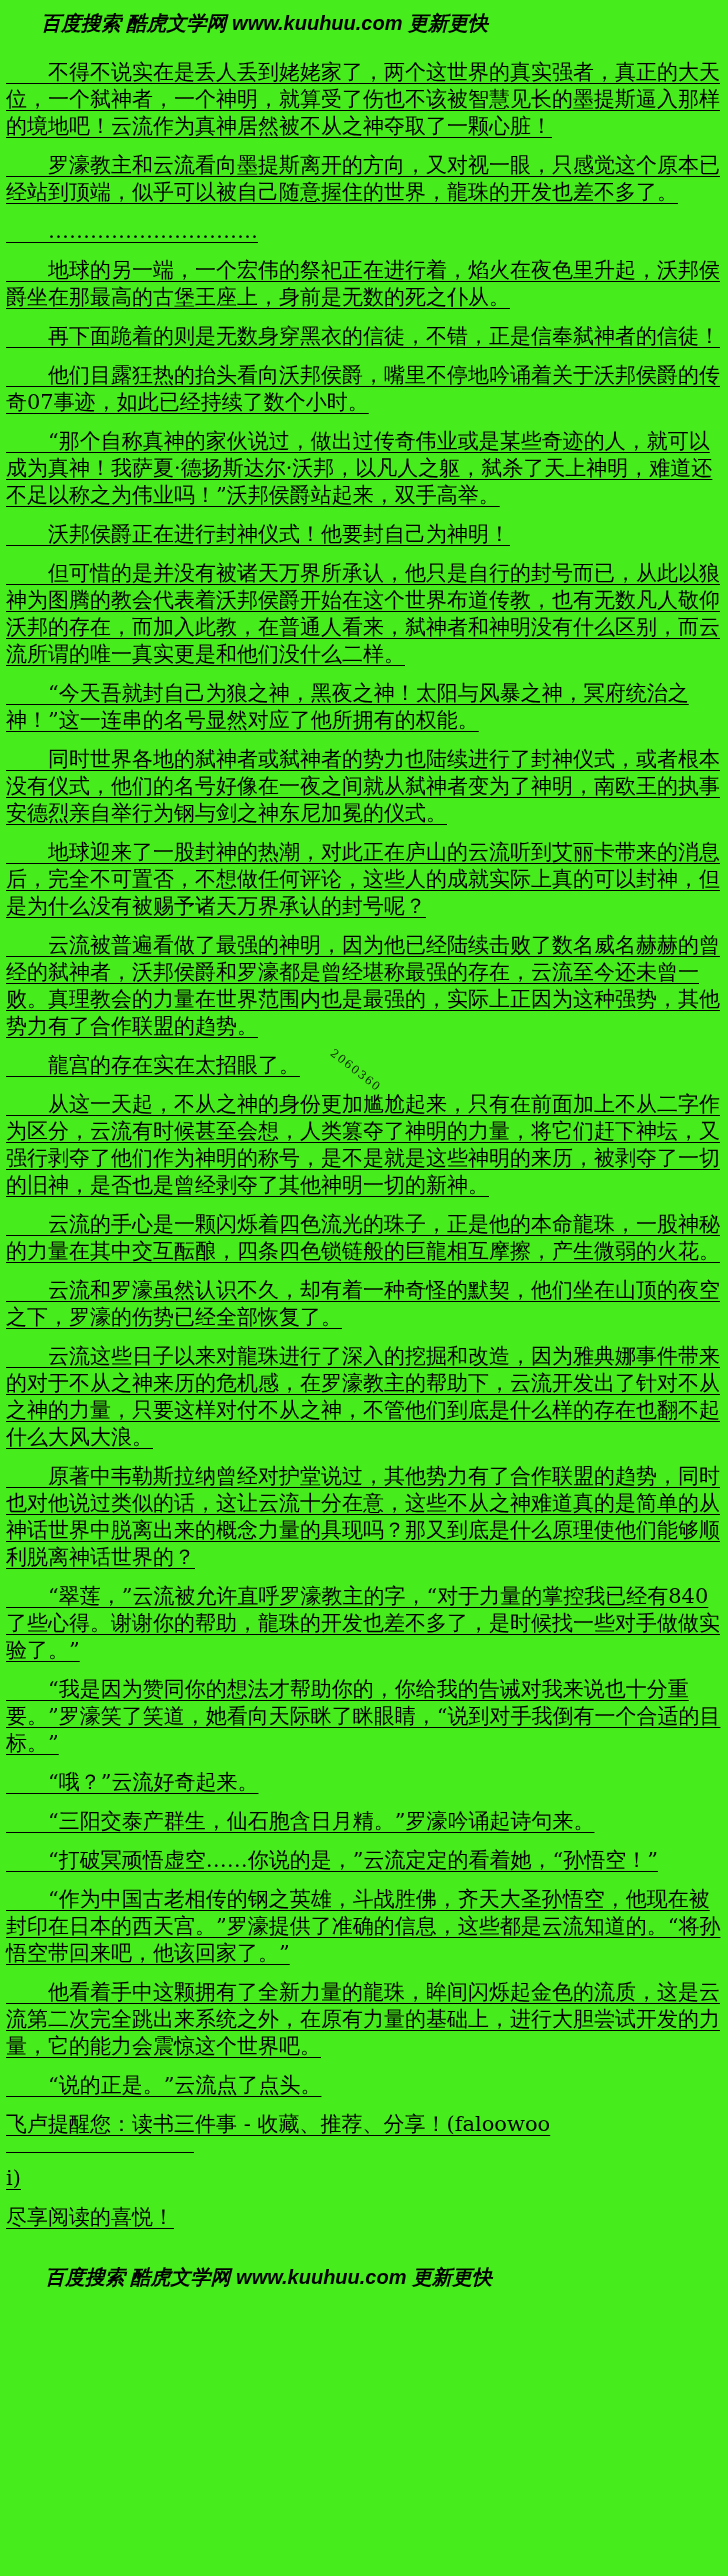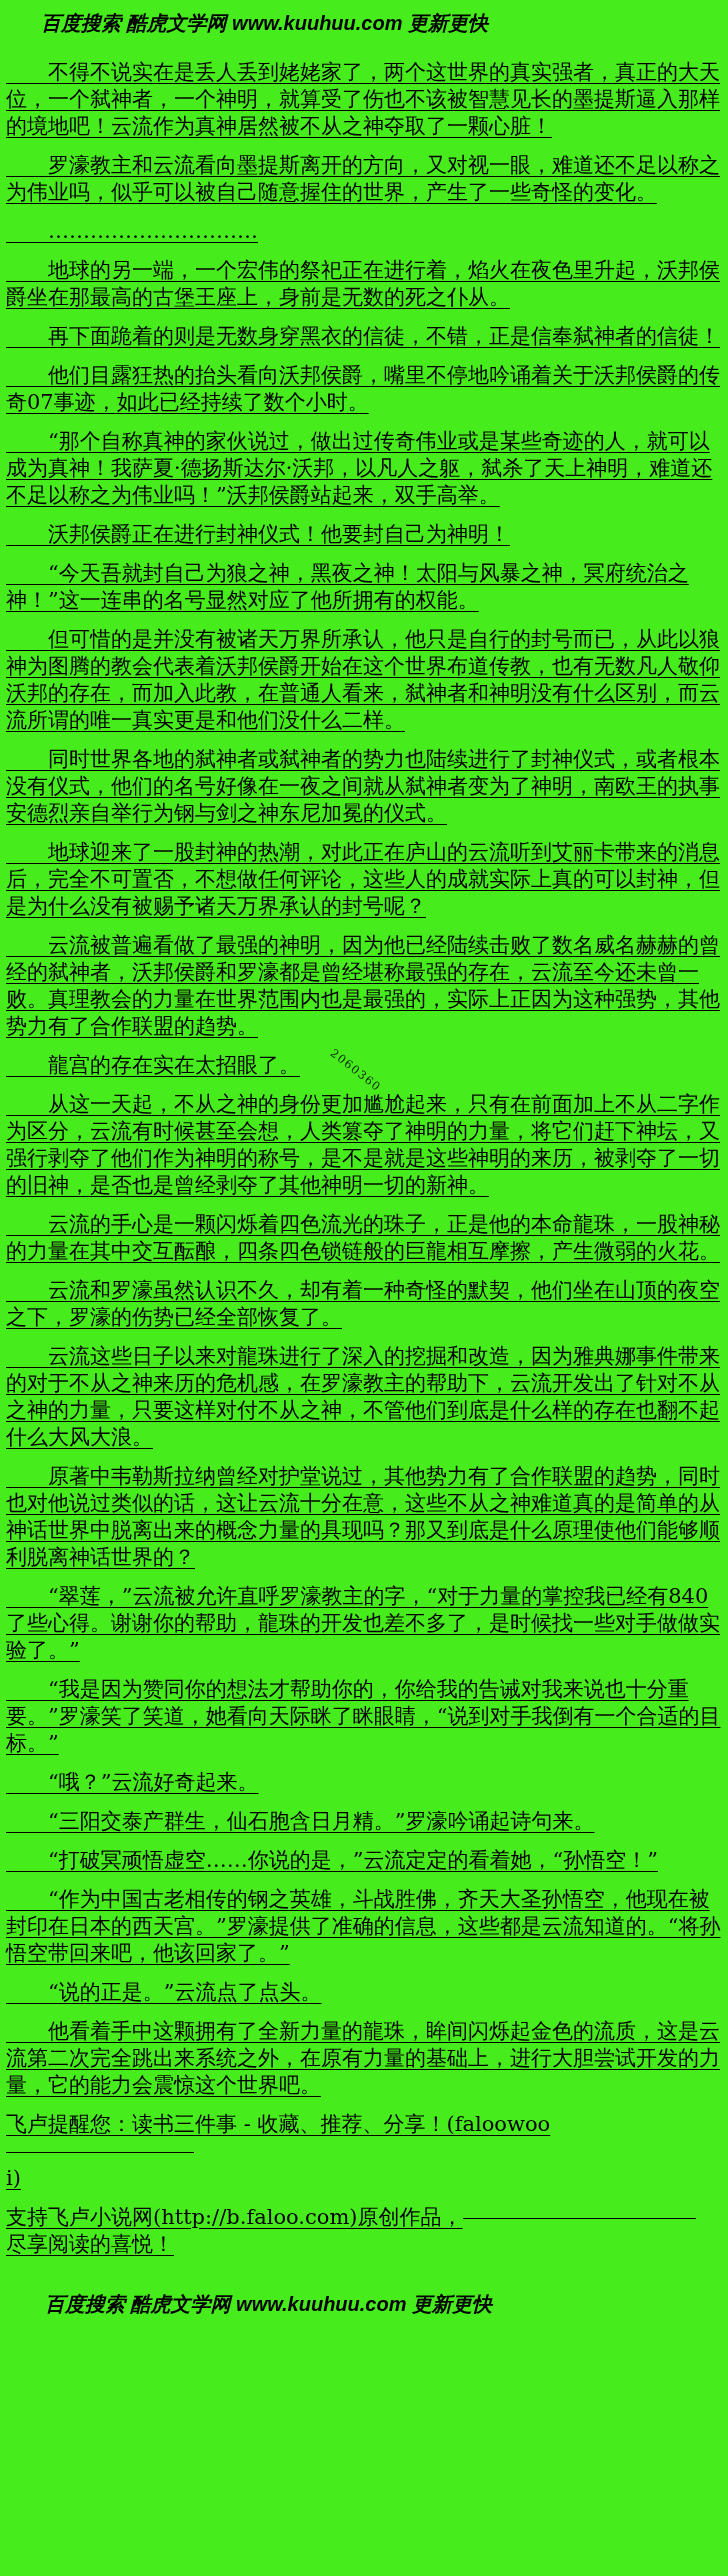--- a/index.html
+++ b/index.html
@@ -62,55 +62,52 @@
   .trail-underline.w1 { width: 188px; }
   .trail-underline.w2 { width: 233px; }
 </style>
 </head>
 <body>
 
 <div class="banner top">百度搜索 酷虎文学网 www.kuuhuu.com 更新更快</div>
 
 <div class="content">
   <p>　　不得不说实在是丢人丢到姥姥家了，两个这世界的真实强者，真正的大天位，一个弑神者，一个神明，就算受了伤也不该被智慧见长的墨提斯逼入那样的境地吧！云流作为真神居然被不从之神夺取了一颗心脏！</p>
-  <p>　　罗濠教主和云流看向墨提斯离开的方向，又对视一眼，难道还不足以称之为伟业吗，似乎可以被自己随意握住的世界，产生了一些奇怪的变化。</p>
+  <p>　　罗濠教主和云流看向墨提斯离开的方向，又对视一眼，只感觉这个原本已经站到顶端，似乎可以被自己随意握住的世界，龍珠的开发也差不多了。</p>
   <p>　　…………………………</p>
   <p>　　地球的另一端，一个宏伟的祭祀正在进行着，焰火在夜色里升起，沃邦侯爵坐在那最高的古堡王座上，身前是无数的死之仆从。</p>
   <p>　　再下面跪着的则是无数身穿黑衣的信徒，不错，正是信奉弑神者的信徒！</p>
   <p>　　他们目露狂热的抬头看向沃邦侯爵，嘴里不停地吟诵着关于沃邦侯爵的传奇07事迹，如此已经持续了数个小时。</p>
   <p>　　“那个自称真神的家伙说过，做出过传奇伟业或是某些奇迹的人，就可以成为真神！我萨夏·德扬斯达尔·沃邦，以凡人之躯，弑杀了天上神明，难道还不足以称之为伟业吗！”沃邦侯爵站起来，双手高举。</p>
   <p>　　沃邦侯爵正在进行封神仪式！他要封自己为神明！</p>
+  <p>　　但可惜的是并没有被诸天万界所承认，他只是自行的封号而已，从此以狼神为图腾的教会代表着沃邦侯爵开始在这个世界布道传教，也有无数凡人敬仰沃邦的存在，而加入此教，在普通人看来，弑神者和神明没有什么区别，而云流所谓的唯一真实更是和他们没什么二样。</p>
   <p>　　“今天吾就封自己为狼之神，黑夜之神！太阳与风暴之神，冥府统治之神！”这一连串的名号显然对应了他所拥有的权能。</p>
-  <p>　　但可惜的是并没有被诸天万界所承认，他只是自行的封号而已，从此以狼神为图腾的教会代表着沃邦侯爵开始在这个世界布道传教，也有无数凡人敬仰沃邦的存在，而加入此教，在普通人看来，弑神者和神明没有什么区别，而云流所谓的唯一真实更是和他们没什么二样。</p>
   <p>　　同时世界各地的弑神者或弑神者的势力也陆续进行了封神仪式，或者根本没有仪式，他们的名号好像在一夜之间就从弑神者变为了神明，南欧王的执事安德烈亲自举行为钢与剑之神东尼加冕的仪式。</p>
   <p>　　地球迎来了一股封神的热潮，对此正在庐山的云流听到艾丽卡带来的消息后，完全不可置否，不想做任何评论，这些人的成就实际上真的可以封神，但是为什么没有被赐予诸天万界承认的封号呢？</p>
   <p>　　云流被普遍看做了最强的神明，因为他已经陆续击败了数名威名赫赫的曾经的弑神者，沃邦侯爵和罗濠都是曾经堪称最强的存在，云流至今还未曾一败。真理教会的力量在世界范围内也是最强的，实际上正因为这种强势，其他势力有了合作联盟的趋势。</p>
   <p class="rel">
     <span>　　龍宫的存在实在太招眼了。</span>
     <span class="watermark">2060360</span>
   </p>
   <p>　　从这一天起，不从之神的身份更加尴尬起来，只有在前面加上不从二字作为区分，云流有时候甚至会想，人类篡夺了神明的力量，将它们赶下神坛，又强行剥夺了他们作为神明的称号，是不是就是这些神明的来历，被剥夺了一切的旧神，是否也是曾经剥夺了其他神明一切的新神。</p>
   <p>　　云流的手心是一颗闪烁着四色流光的珠子，正是他的本命龍珠，一股神秘的力量在其中交互酝酿，四条四色锁链般的巨龍相互摩擦，产生微弱的火花。</p>
   <p>　　云流和罗濠虽然认识不久，却有着一种奇怪的默契，他们坐在山顶的夜空之下，罗濠的伤势已经全部恢复了。</p>
   <p>　　云流这些日子以来对龍珠进行了深入的挖掘和改造，因为雅典娜事件带来的对于不从之神来历的危机感，在罗濠教主的帮助下，云流开发出了针对不从之神的力量，只要这样对付不从之神，不管他们到底是什么样的存在也翻不起什么大风大浪。</p>
   <p>　　原著中韦勒斯拉纳曾经对护堂说过，其他势力有了合作联盟的趋势，同时也对他说过类似的话，这让云流十分在意，这些不从之神难道真的是简单的从神话世界中脱离出来的概念力量的具现吗？那又到底是什么原理使他们能够顺利脱离神话世界的？</p>
   <p>　　“翠莲，”云流被允许直呼罗濠教主的字，“对于力量的掌控我已经有840了些心得。谢谢你的帮助，龍珠的开发也差不多了，是时候找一些对手做做实验了。”</p>
   <p>　　“我是因为赞同你的想法才帮助你的，你给我的告诫对我来说也十分重要。”罗濠笑了笑道，她看向天际眯了眯眼睛，“说到对手我倒有一个合适的目标。”</p>
   <p>　　“哦？”云流好奇起来。</p>
   <p>　　“三阳交泰产群生，仙石胞含日月精。”罗濠吟诵起诗句来。</p>
   <p>　　“打破冥顽悟虚空……你说的是，”云流定定的看着她，“孙悟空！”</p>
   <p>　　“作为中国古老相传的钢之英雄，斗战胜佛，齐天大圣孙悟空，他现在被封印在日本的西天宫。”罗濠提供了准确的信息，这些都是云流知道的。“将孙悟空带回来吧，他该回家了。”</p>
+  <p>　　他看着手中这颗拥有了全新力量的龍珠，眸间闪烁起金色的流质，这是云流第二次完全跳出来系统之外，在原有力量的基础上，进行大胆尝试开发的力量，它的能力会震惊这个世界吧。</p>
   <p>　　“说的正是。”云流点了点头。</p>
-  <p>　　他看着手中这颗拥有了全新力量的龍珠，眸间闪烁起金色的流质，这是云流第二次完全跳出来系统之外，在原有力量的基础上，进行大胆尝试开发的力量，它的能力会震惊这个世界吧。</p>
 
   <p class="tight">
     <span>飞卢提醒您：读书三件事 - 收藏、推荐、分享！(faloowoo</span><span class="trail-underline w1"></span>
   </p>
   <p>i)</p>
 
-  <p class="tight">
-    <span>支持飞卢小说网(http://b.faloo.com)原创作品，</span><span class="trail-underline w2"></span>
-  </p>
   <p>尽享阅读的喜悦！</p>
 </div>
 
 <div class="banner bottom">百度搜索 酷虎文学网 www.kuuhuu.com 更新更快</div>
 
 
 </body></html>

